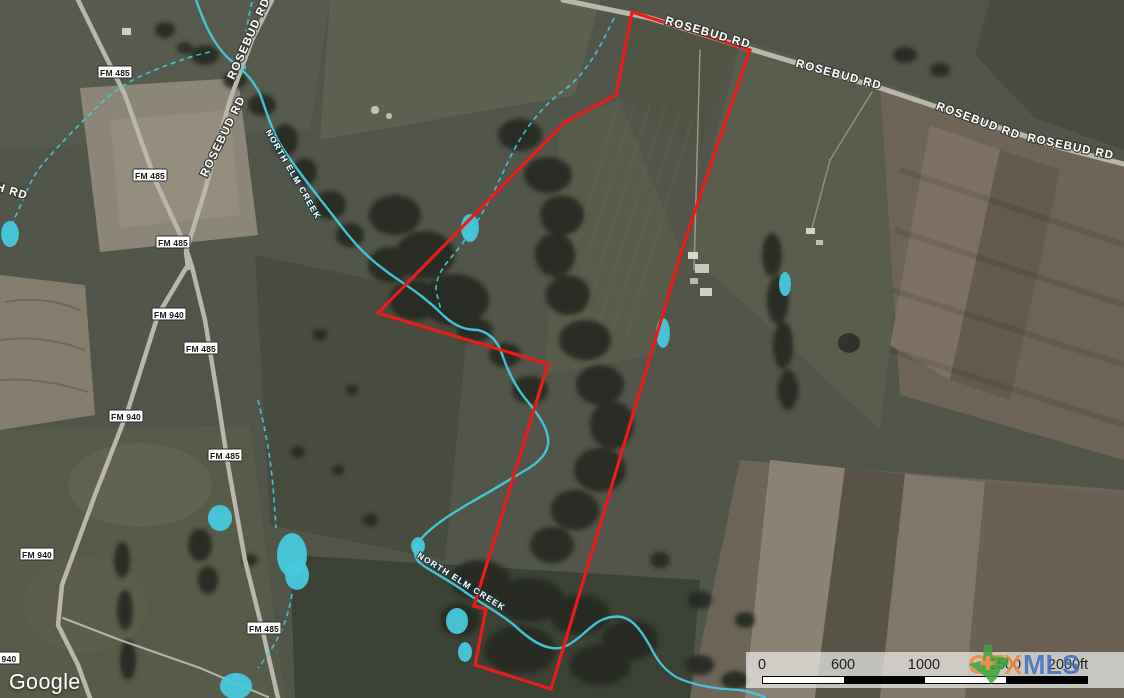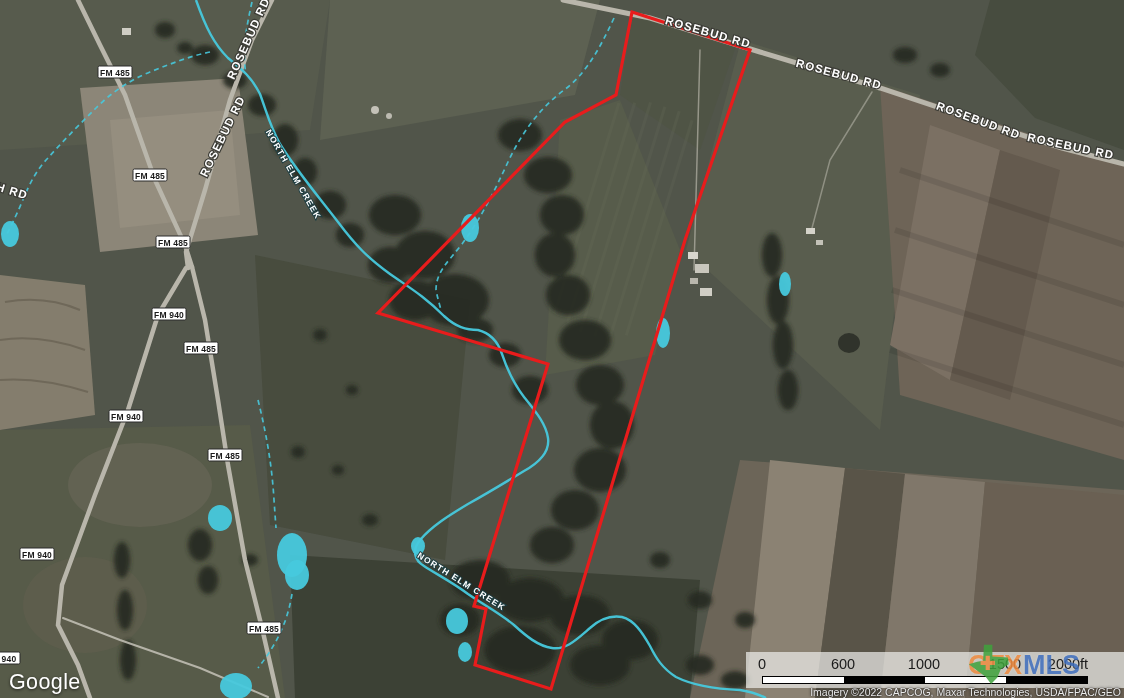--- a/index.html
+++ b/index.html
@@ -299,17 +299,16 @@
   <div class="ctx-logo">
     <svg class="tx" viewBox="0 0 100 100">
       <polygon points="38,2 58,2 58,30 95,32 97,48 78,60 70,80 55,95 42,78 20,62 2,48 22,42 36,40" fill="var(--texas-green)"></polygon>
       <rect x="30" y="40" width="34" height="10" fill="var(--ctx-orange)"></rect>
       <rect x="42" y="28" width="10" height="34" fill="var(--ctx-orange)"></rect>
     </svg>
     <span class="word ctx">CTX</span>
     <span class="word mls">MLS</span>
   </div>
 
-  <div class="attribution">Imagery ©2022 CAPCOG, Maxar Technologies, USDA/FPAC/GEO</div>
 
   <div class="google-logo">Google</div>
 
 </div>
 
 </body></html>

